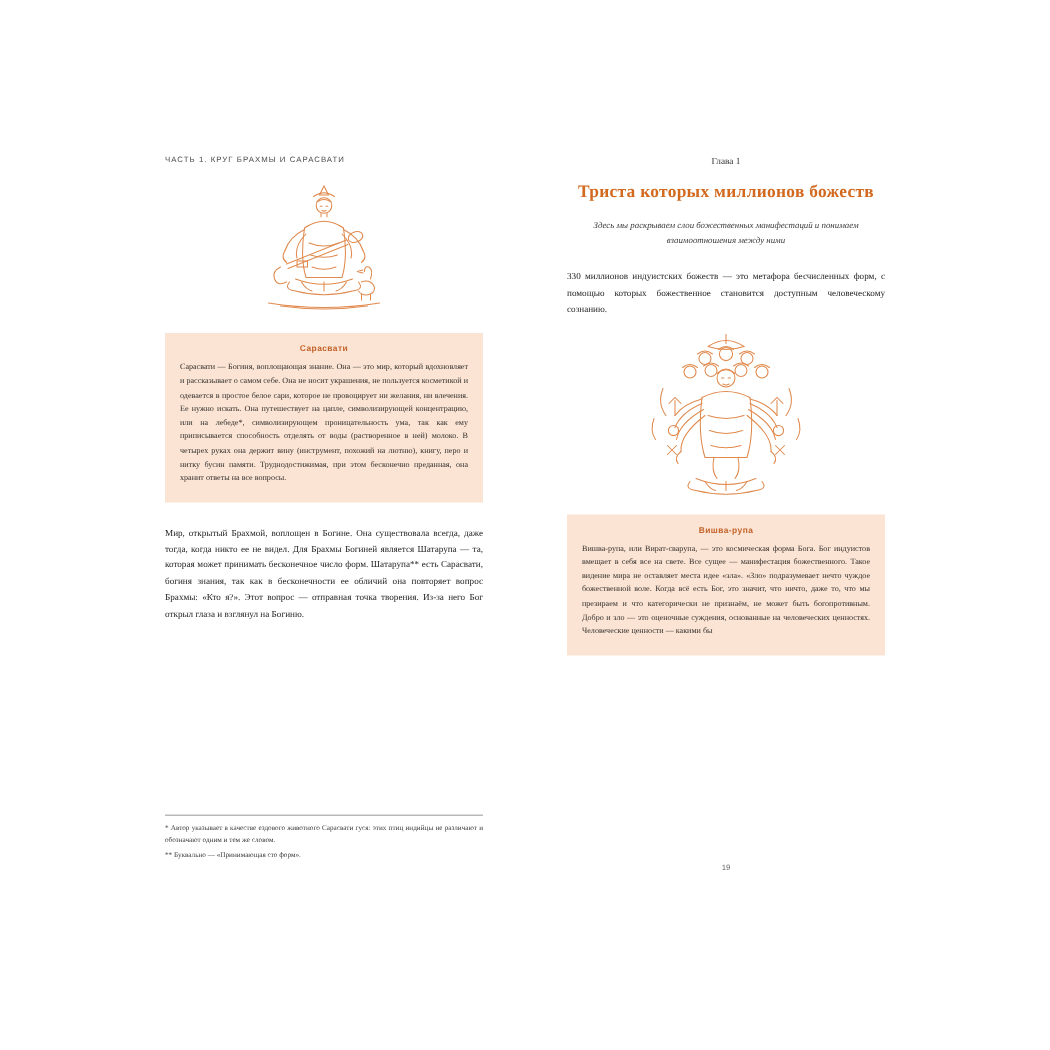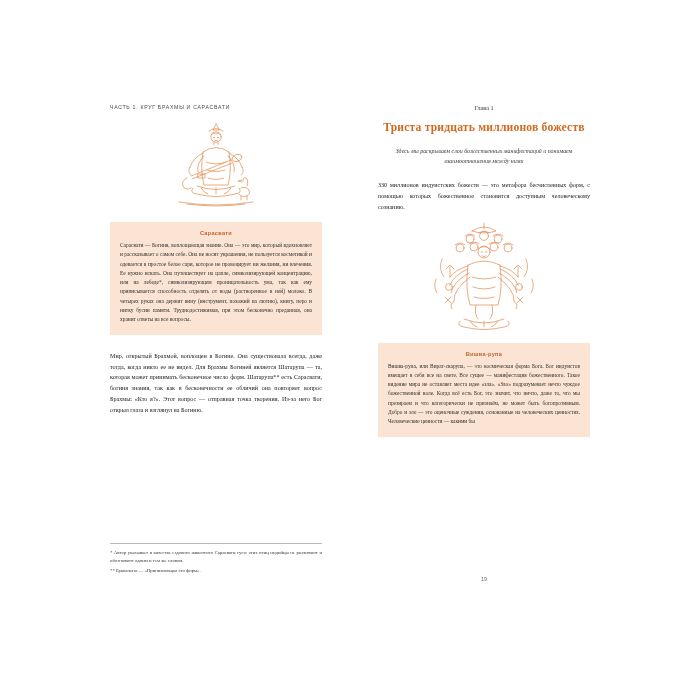--- a/index.html
+++ b/index.html
@@ -205,21 +205,21 @@
 
     <div class="footnotes">
       <p class="footnote">* Автор указывает в качестве ездового животного Сарасвати гуся: этих птиц индийцы не различают и обозначают одним и тем же словом.</p>
       <p class="footnote">** Буквально — «Принимающая сто форм».</p>
     </div>
   </div>
 
   <div class="page page-right">
 
     <div class="chapter-label">Глава 1</div>
-    <h1 class="chapter-title">Триста тридцать миллионов божеств</h1>
+    <h1 class="chapter-title">Триста которых миллионов божеств</h1>
     <p class="chapter-sub">Здесь мы раскрываем слои божественных манифестаций и понимаем взаимоотношения между ними</p>
 
     <p class="body-p">330 миллионов индуистских божеств — это метафора бесчисленных форм, с помощью которых божественное становится доступным человеческому сознанию.</p>
 
     <svg class="illu illu-vishvarupa" viewBox="0 0 132 112" fill="none" stroke="#e08a4e" stroke-width="0.7" stroke-linecap="round">
 
       <path d="M66 4 v6"></path>
       <path d="M54 12 q12 -8 24 0 q-12 4 -24 0"></path>
 
       <circle cx="52" cy="20" r="4"></circle>

